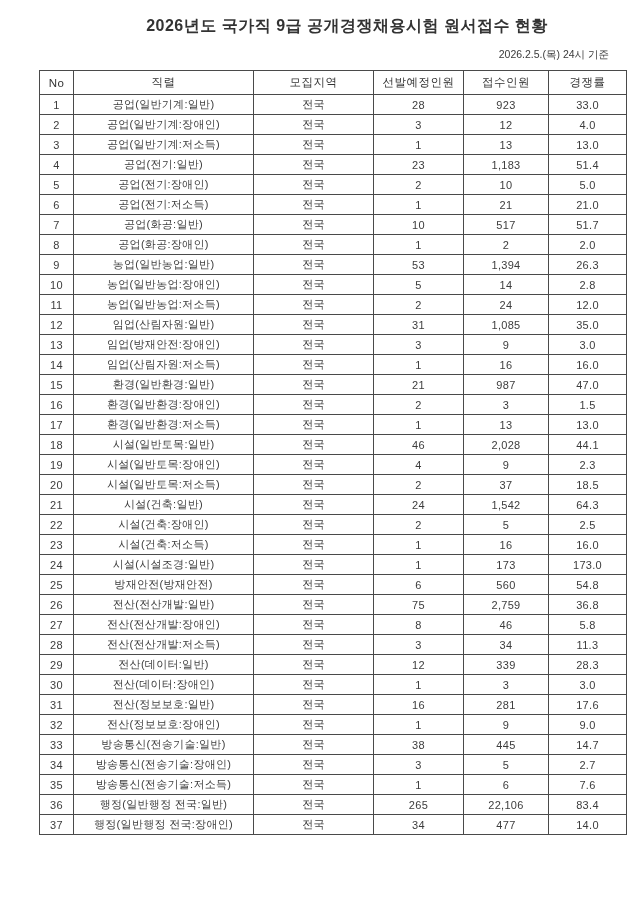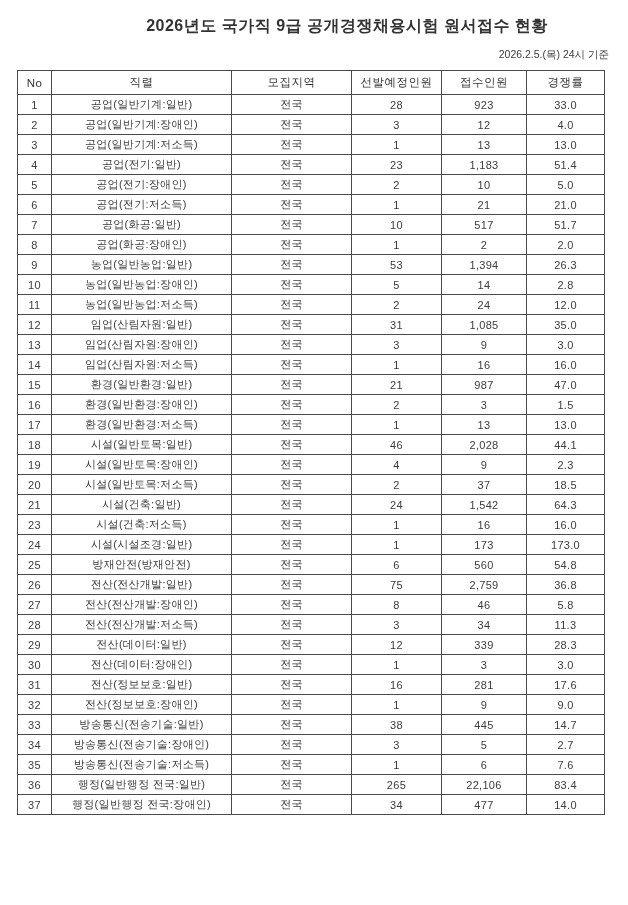--- a/index.html
+++ b/index.html
@@ -36,21 +36,21 @@
     position: absolute;
     top: 48px;
     right: 19px;
     font-size: 10.5px;
     color: #3a3a3a;
     text-align: right;
   }
   table.main-table {
     position: absolute;
     top: 70px;
-    left: 17px;
+    left: 39px;
     border-collapse: collapse;
     table-layout: fixed;
     width: 587px;
     border: 1.5px solid #4a4a4a;
   }
   .main-table th,
   .main-table td {
     border: 1px solid #4a4a4a;
     text-align: center;
     vertical-align: middle;
@@ -193,21 +193,21 @@
         <tr>
           <td>12</td>
           <td>임업(산림자원:일반)</td>
           <td>전국</td>
           <td>31</td>
           <td>1,085</td>
           <td>35.0</td>
         </tr>
         <tr>
           <td>13</td>
-          <td>임업(산림자원:장애인)</td>
+          <td>임업(방재안전:장애인)</td>
           <td>전국</td>
           <td>3</td>
           <td>9</td>
           <td>3.0</td>
         </tr>
         <tr>
           <td>14</td>
           <td>임업(산림자원:저소득)</td>
           <td>전국</td>
           <td>1</td>
@@ -264,20 +264,28 @@
         </tr>
         <tr>
           <td>21</td>
           <td>시설(건축:일반)</td>
           <td>전국</td>
           <td>24</td>
           <td>1,542</td>
           <td>64.3</td>
         </tr>
         <tr>
+          <td>22</td>
+          <td>시설(건축:장애인)</td>
+          <td>전국</td>
+          <td>2</td>
+          <td>5</td>
+          <td>2.5</td>
+        </tr>
+        <tr>
           <td>23</td>
           <td>시설(건축:저소득)</td>
           <td>전국</td>
           <td>1</td>
           <td>16</td>
           <td>16.0</td>
         </tr>
         <tr>
           <td>24</td>
           <td>시설(시설조경:일반)</td>

